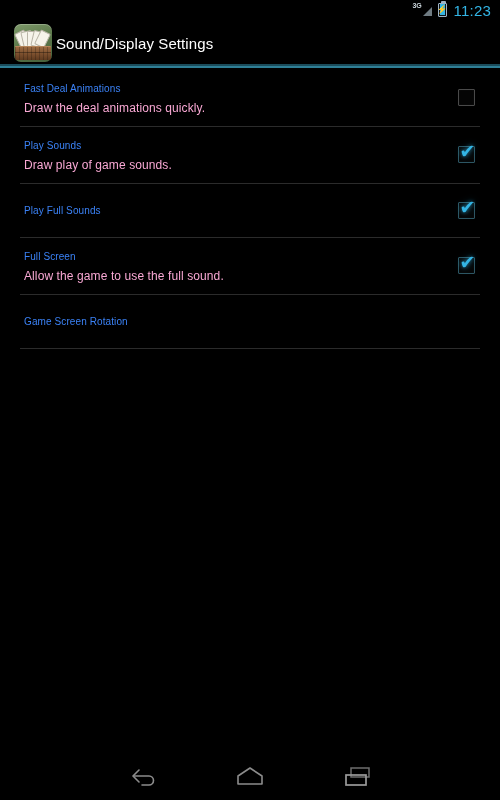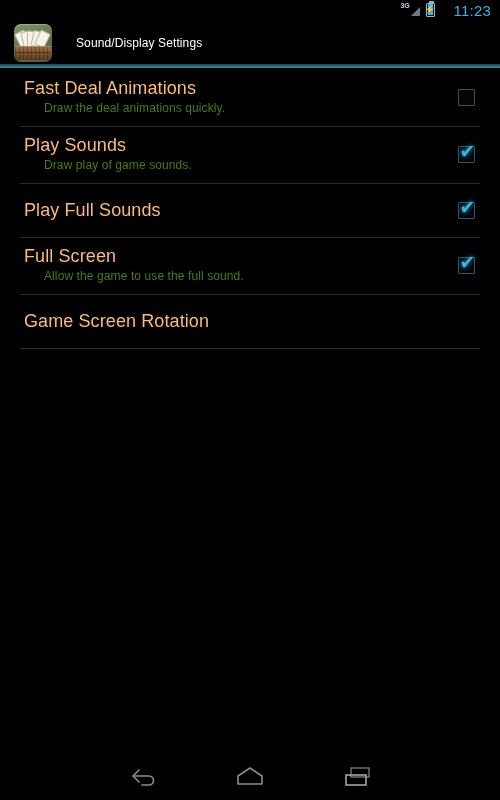--- a/index.html
+++ b/index.html
@@ -67,21 +67,21 @@
     position:absolute; left:50%; top:50%;
     transform:translate(-50%,-50%);
     font-size:8px; line-height:8px; color:#ffffff;
   }
 
   .sb-time {
     font-size:15px; line-height:15px;
     color:#33b5e5;
     font-weight:normal;
     letter-spacing:0.2px;
-    margin-left:14px;
+    margin-left:2px;
   }
 
   
   #title-bar {
     position:absolute; top:20px; left:0;
     width:500px; height:46px;
     background:#000;
     display:flex; align-items:center;
     padding-left:14px;
   }
@@ -120,23 +120,23 @@
     left:0; right:0; top:5px; height:1px;
     background:rgba(0,0,0,0.35);
   }
   .icon-crate-slats {
     position:absolute; left:0; right:0; top:0; bottom:0;
     background:repeating-linear-gradient(90deg,
       rgba(0,0,0,0.22) 0px, rgba(0,0,0,0.22) 1px,
       rgba(0,0,0,0) 1px, rgba(0,0,0,0) 4px);
   }
   #title-text {
-    font-size:12px;
+    font-size:15px;
     color:#ffffff;
-    margin-left:24px;
+    margin-left:4px;
     letter-spacing:0.1px;
     white-space:nowrap;
   }
   #title-accent {
     position:absolute; top:66px; left:0;
     width:500px; height:2px;
     background:#2f7f96;
   }
   #title-accent-glow {
     position:absolute; top:64px; left:0;
@@ -152,32 +152,31 @@
   .pref-row {
     position:relative;
     display:flex;
     align-items:center;
     padding:9px 20px 10px 24px;
     min-height:53px;
     background:#000;
   }
   .pref-text { flex:1 1 auto; min-width:0; }
   .pref-title {
-    font-size:18px;
-    color:#fdba74;
+    font-size:10px;
+    color:#3b82f6;
     line-height:19px;
     letter-spacing:0.1px;
   }
   .pref-summary {
     font-size:12px;
-    color:#4d7c0f;
+    color:#f9a8d4;
     line-height:16px;
     margin-top:2px;
     letter-spacing:0.1px;
-    margin-left:20px;
   }
   .pref-widget {
     flex:0 0 auto;
     width:28px;
     display:flex;
     align-items:center;
     justify-content:center;
     margin-left:10px;
   }
 

